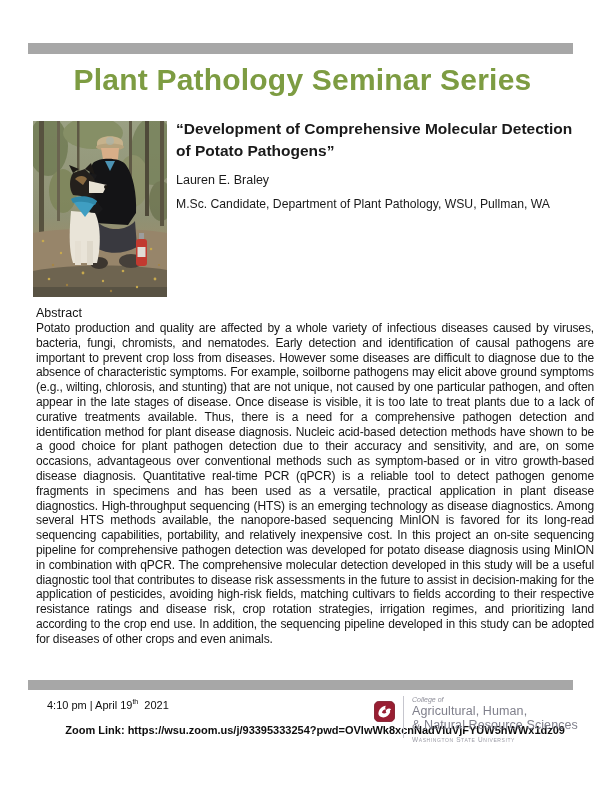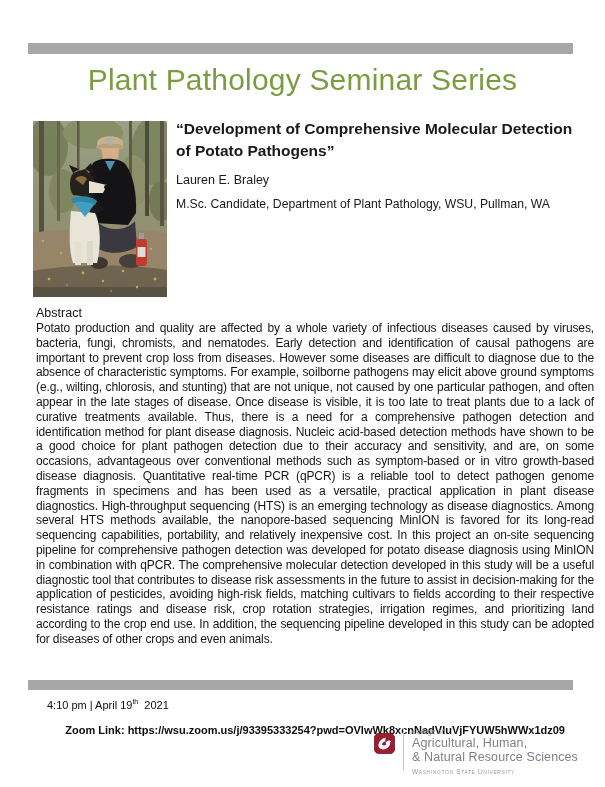--- a/index.html
+++ b/index.html
@@ -6,21 +6,21 @@
   .page {
     position:relative; width:605px; height:787px; background:#ffffff;
     font-family:"Liberation Sans", sans-serif; color:#111; overflow:hidden;
   }
   .bar { position:absolute; left:28px; width:545px; background:#a7a7a7; }
   .top-bar { top:43px; height:11px; }
   .bottom-bar { top:680px; height:10px; }
 
   .series-title {
     position:absolute; top:63px; left:0; width:605px; margin:0;
-    text-align:center; font-size:30px; font-weight:400; color:#7d9c42;
+    text-align:center; font-size:30px; font-weight:700; color:#7d9c42;
     letter-spacing:0.2px;
   }
 
   .photo { position:absolute; left:33px; top:121px; width:134px; height:176px; }
   .photo svg { display:block; }
 
   .talk { position:absolute; left:176px; top:118px; width:432px; }
   .talk-title { margin:0; font-size:15.5px; font-weight:700; line-height:21.5px; color:#1a1a1a; }
   .speaker-name { margin-top:12px; font-size:12.5px; color:#1a1a1a; }
   .speaker-affil { margin-top:10px; font-size:12.2px; color:#1a1a1a; }
@@ -31,21 +31,21 @@
     margin:0; font-size:12px; line-height:14.8px; text-align:justify;
     letter-spacing:-0.12px; color:#161616;
   }
 
   .meeting-info { position:absolute; left:47px; top:699px; font-size:11px; line-height:12.7px; color:#0d0d0d; }
   .meeting-info .line { white-space:pre; }
   .meeting-info .lbl { font-weight:700; margin-right:3px; }
   .meeting-info .bold { font-weight:700; }
   sup.ord { font-size:7px; vertical-align:super; line-height:0; }
 
-  .branding { position:absolute; left:374px; top:728px; display:flex; align-items:flex-start; }
+  .branding { position:absolute; left:374px; top:696px; display:flex; align-items:flex-start; }
   .brand-logo { margin-top:5px; }
   .brand-divider { width:1px; background:#c6c6ce; height:42px; margin-left:8px; margin-right:8px; }
   .college-of { font-style:italic; font-size:7px; color:#90909b; margin-bottom:2px; }
   .college-name { font-size:12.5px; line-height:13.5px; color:#7f7f8b; letter-spacing:0.1px; }
   .univ { margin-top:4px; font-size:6.5px; letter-spacing:0.6px; color:#9b9ba5; font-variant:small-caps; }
 </style>
 </head>
 <body>
 
 <div class="page">

